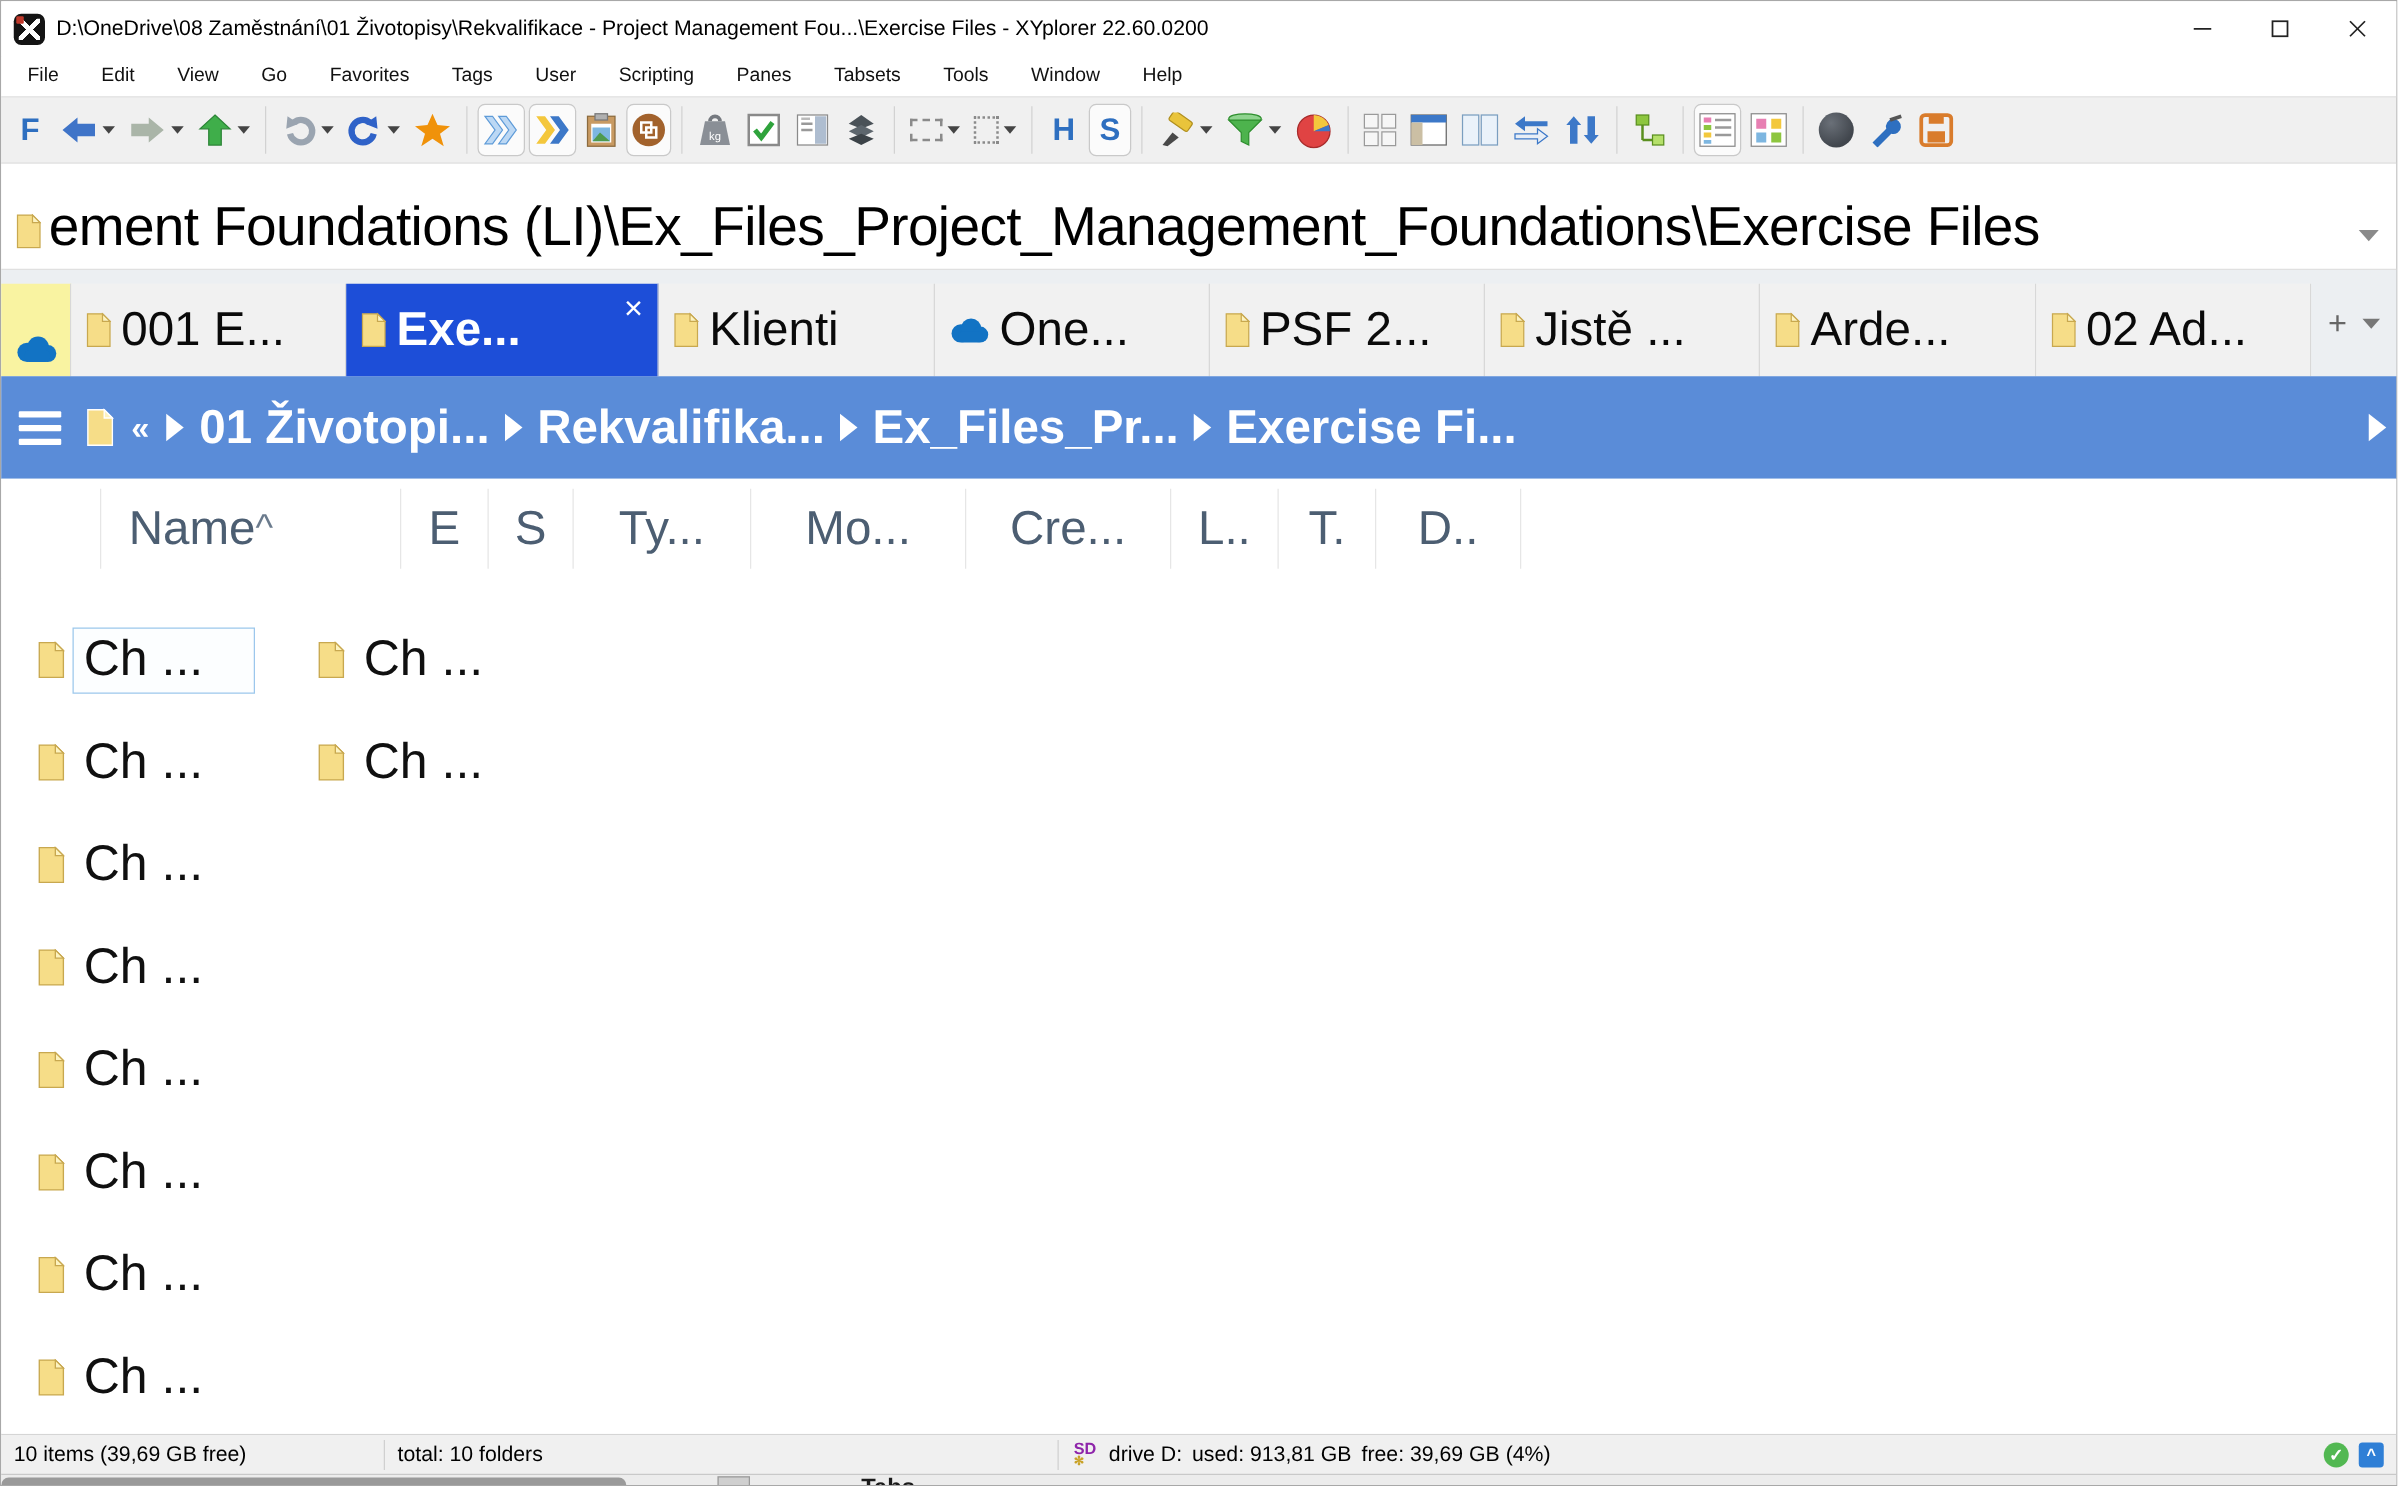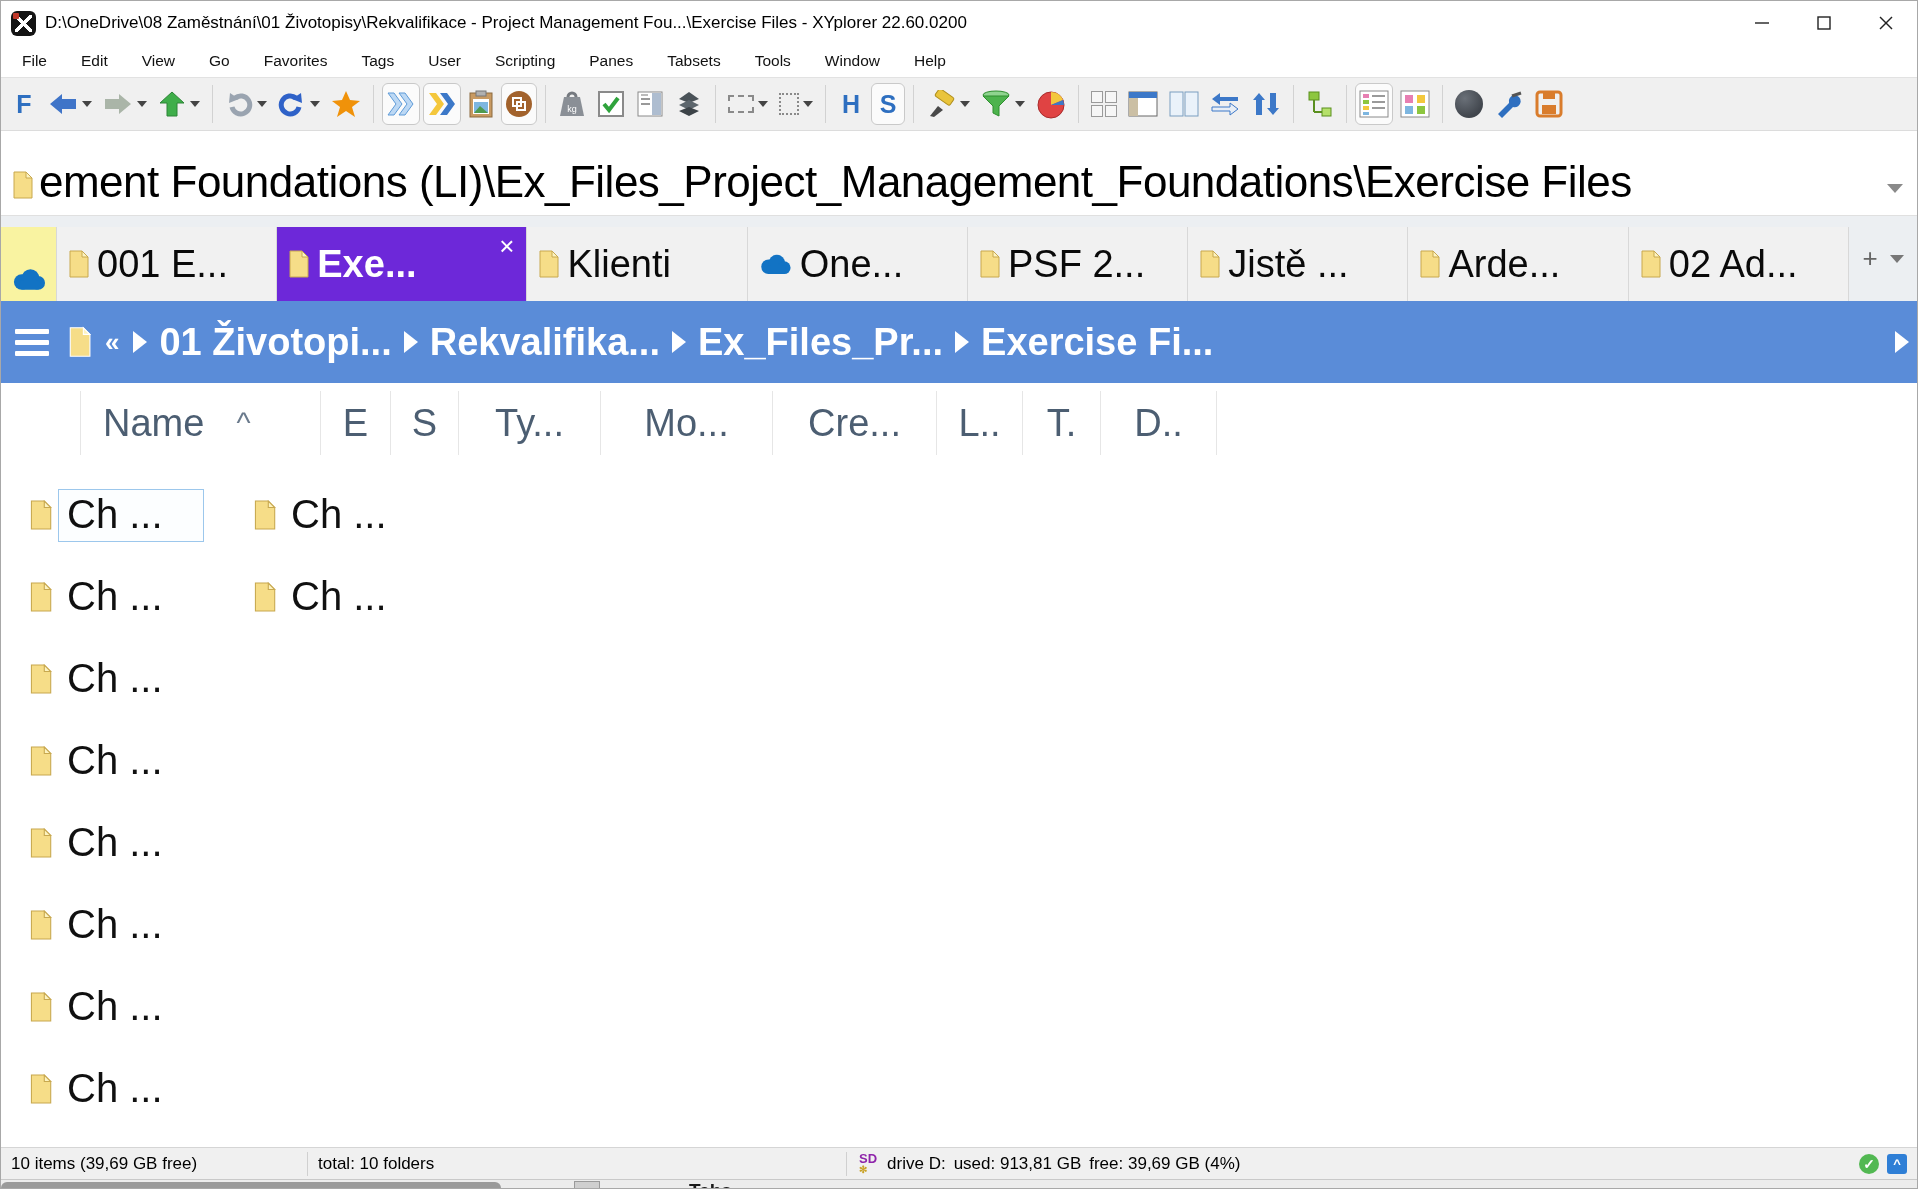--- a/index.html
+++ b/index.html
@@ -47,21 +47,21 @@
   .address-text { font-size:44px; color:#000; white-space:nowrap; overflow:hidden; letter-spacing:-0.5px; }
   .address-caret { position:absolute; right:14px; bottom:22px; width:0; height:0;
     border-left:8px solid transparent; border-right:8px solid transparent; border-top:9px solid #8a8a8a; }
 
   
   .tabbar { height:85px; background:#eceff2; display:flex; align-items:stretch; flex:0 0 auto; }
   .tab { background:#f1f1f1; border-right:1px solid #d8d8d8; display:flex; align-items:center; gap:8px;
     padding:0 10px; font-size:38px; color:#0a0a0a; white-space:nowrap; overflow:hidden; flex:1 1 0; min-width:0;margin-top:11px; }
   .tab-label { overflow:hidden; white-space:nowrap; }
   .tab.pinned { flex:0 0 56px; background:#f9f3a1; align-items:flex-end; padding-bottom:10px; }
-  .tab.active { background:#6d28d9; color:#fff; font-weight:700; position:relative; flex:1.15 1 0;align-items:center; }
+  .tab.active { background:#1d4ed8; color:#fff; font-weight:700; position:relative; flex:1.15 1 0;align-items:center; }
   .tab-close { position:absolute; top:6px; right:12px; font-size:26px; line-height:26px; color:#fff; font-weight:400; }
   .tabbar-end { flex:0 0 68px; display:flex; align-items:center; justify-content:center; gap:12px; background:#eceff2; }
   .newtab { font-size:26px; color:#666; }
   .tabmenu-caret { width:0; height:0; border-left:7px solid transparent; border-right:7px solid transparent; border-top:8px solid #777; }
 
   
   .breadcrumb { height:82px; background:#5a8cd8; display:flex; align-items:center; gap:12px;
     padding:0 8px 0 14px; color:#fff; flex:0 0 auto; overflow:hidden; }
   .hamburger { display:flex; flex-direction:column; gap:6px; margin-right:6px; }
   .hamburger span { width:34px; height:5px; background:#fff; border-radius:1px; }
@@ -69,26 +69,26 @@
   .crumb-sep { width:0; height:0; border-top:11px solid transparent; border-bottom:11px solid transparent;
     border-left:14px solid #fff; flex:0 0 auto; }
   .collapse-glyph { font-size:26px; font-weight:700; margin:0 2px; }
   .crumb-sep.last { margin-left:auto; }
 
   
   .colheaders { height:80px; display:flex; align-items:center; background:#fff; color:#4c5e72; flex:0 0 auto; }
   .col { height:64px; display:flex; align-items:center; justify-content:center; font-size:38px;
     border-right:1px solid #e6e6e6; white-space:nowrap; overflow:hidden; }
   .col.gutter { width:80px; border-right:1px solid #e6e6e6; }
-  .col.name { width:240px; justify-content:flex-start; padding-left:22px; gap:32px; }
+  .col.name { width:240px; justify-content:flex-start; padding-left:22px; gap:0; }
   .sort-caret { font-size:30px; color:#6b7b8d; }
 
   
   .filelist { flex:1 1 auto; position:relative; background:#fff; overflow:hidden; }
-  .fcol { position:absolute; top:11px; display:flex; flex-direction:column; }
+  .fcol { position:absolute; top:24px; display:flex; flex-direction:column; }
   .fcol.c1 { left:27px; }
   .fcol.c2 { left:251px; }
   .file-item { height:82px; display:flex; align-items:center; gap:6px; }
   .file-label { font-size:40px; color:#101010; padding:2px 12px 4px 8px; border:1px solid transparent; white-space:nowrap; }
   .file-label.selected { border:1px solid #9cc7ec; background:#fcfeff; min-width:146px; }
 
   
   .statusbar { height:32px; background:#f0f0f0; border-top:1px solid #d5d5d5; display:flex; align-items:center;
     font-size:17px; color:#000; flex:0 0 auto; }
   .sb-seg { display:flex; align-items:center; height:100%; padding:0 10px; white-space:nowrap; }

